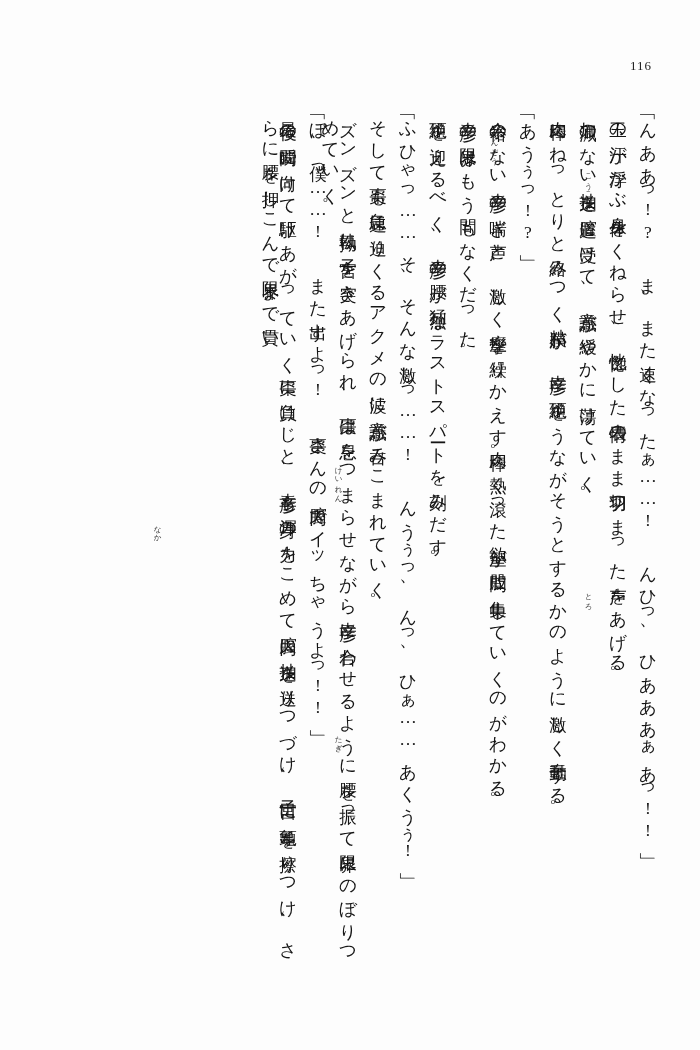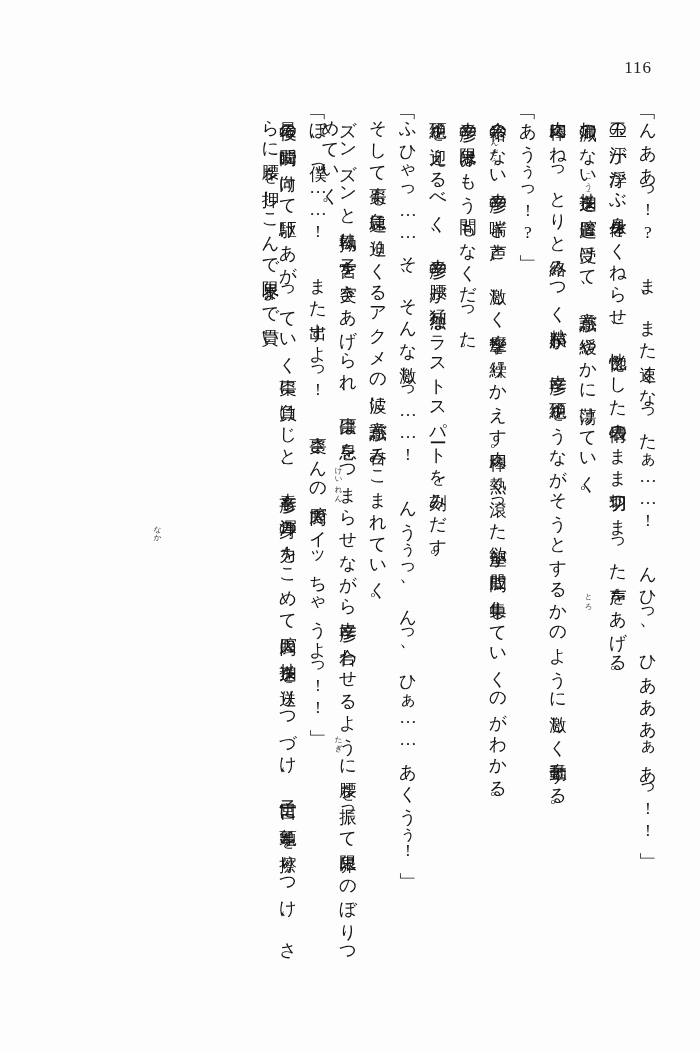--- a/index.html
+++ b/index.html
@@ -15,21 +15,21 @@
     position: relative;
     width: 700px;
     height: 1050px;
     background: #fdfdfd;
     overflow: hidden;
   }
   .page-number {
     position: absolute;
     top: 58px;
     right: 48px;
-    font-size: 17px;
+    font-size: 13px;
     letter-spacing: 1px;
     color: #222;
     font-family: "Liberation Serif", "DejaVu Serif", serif;
     text-align: center;
   }
   .text-block {
     position: absolute;
     top: 108px;
     right: 44px;
     left: 44px;

